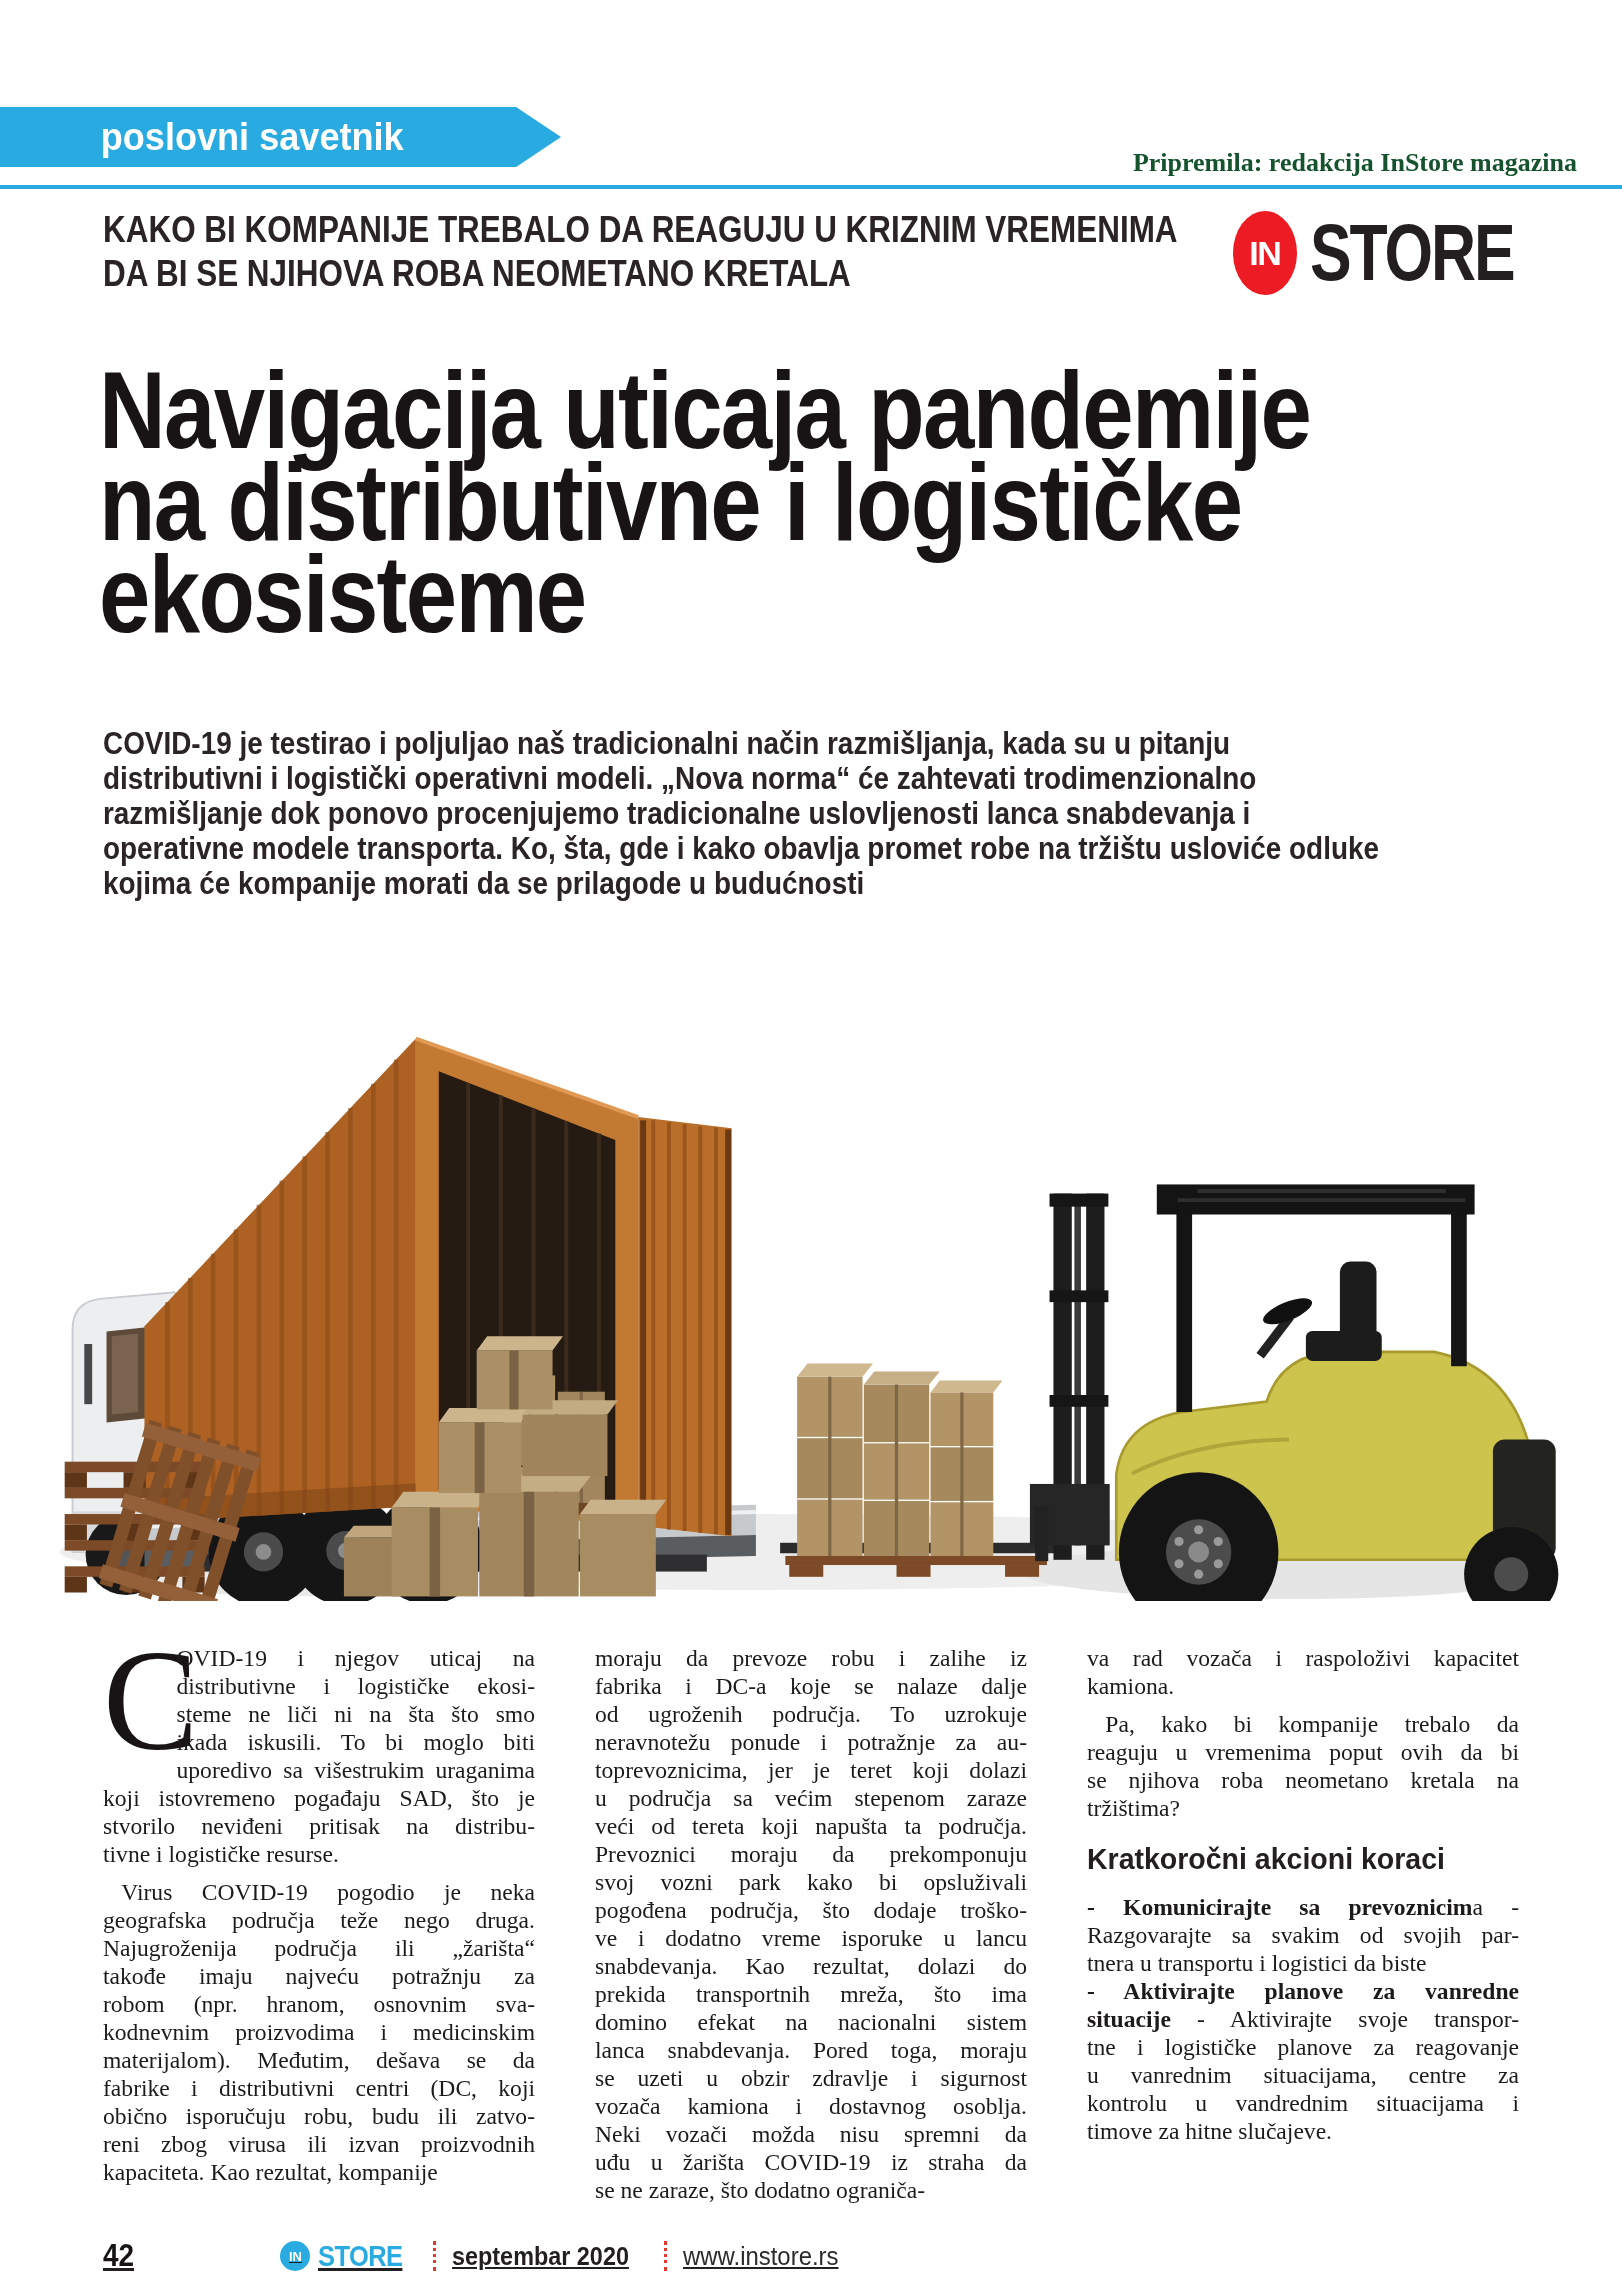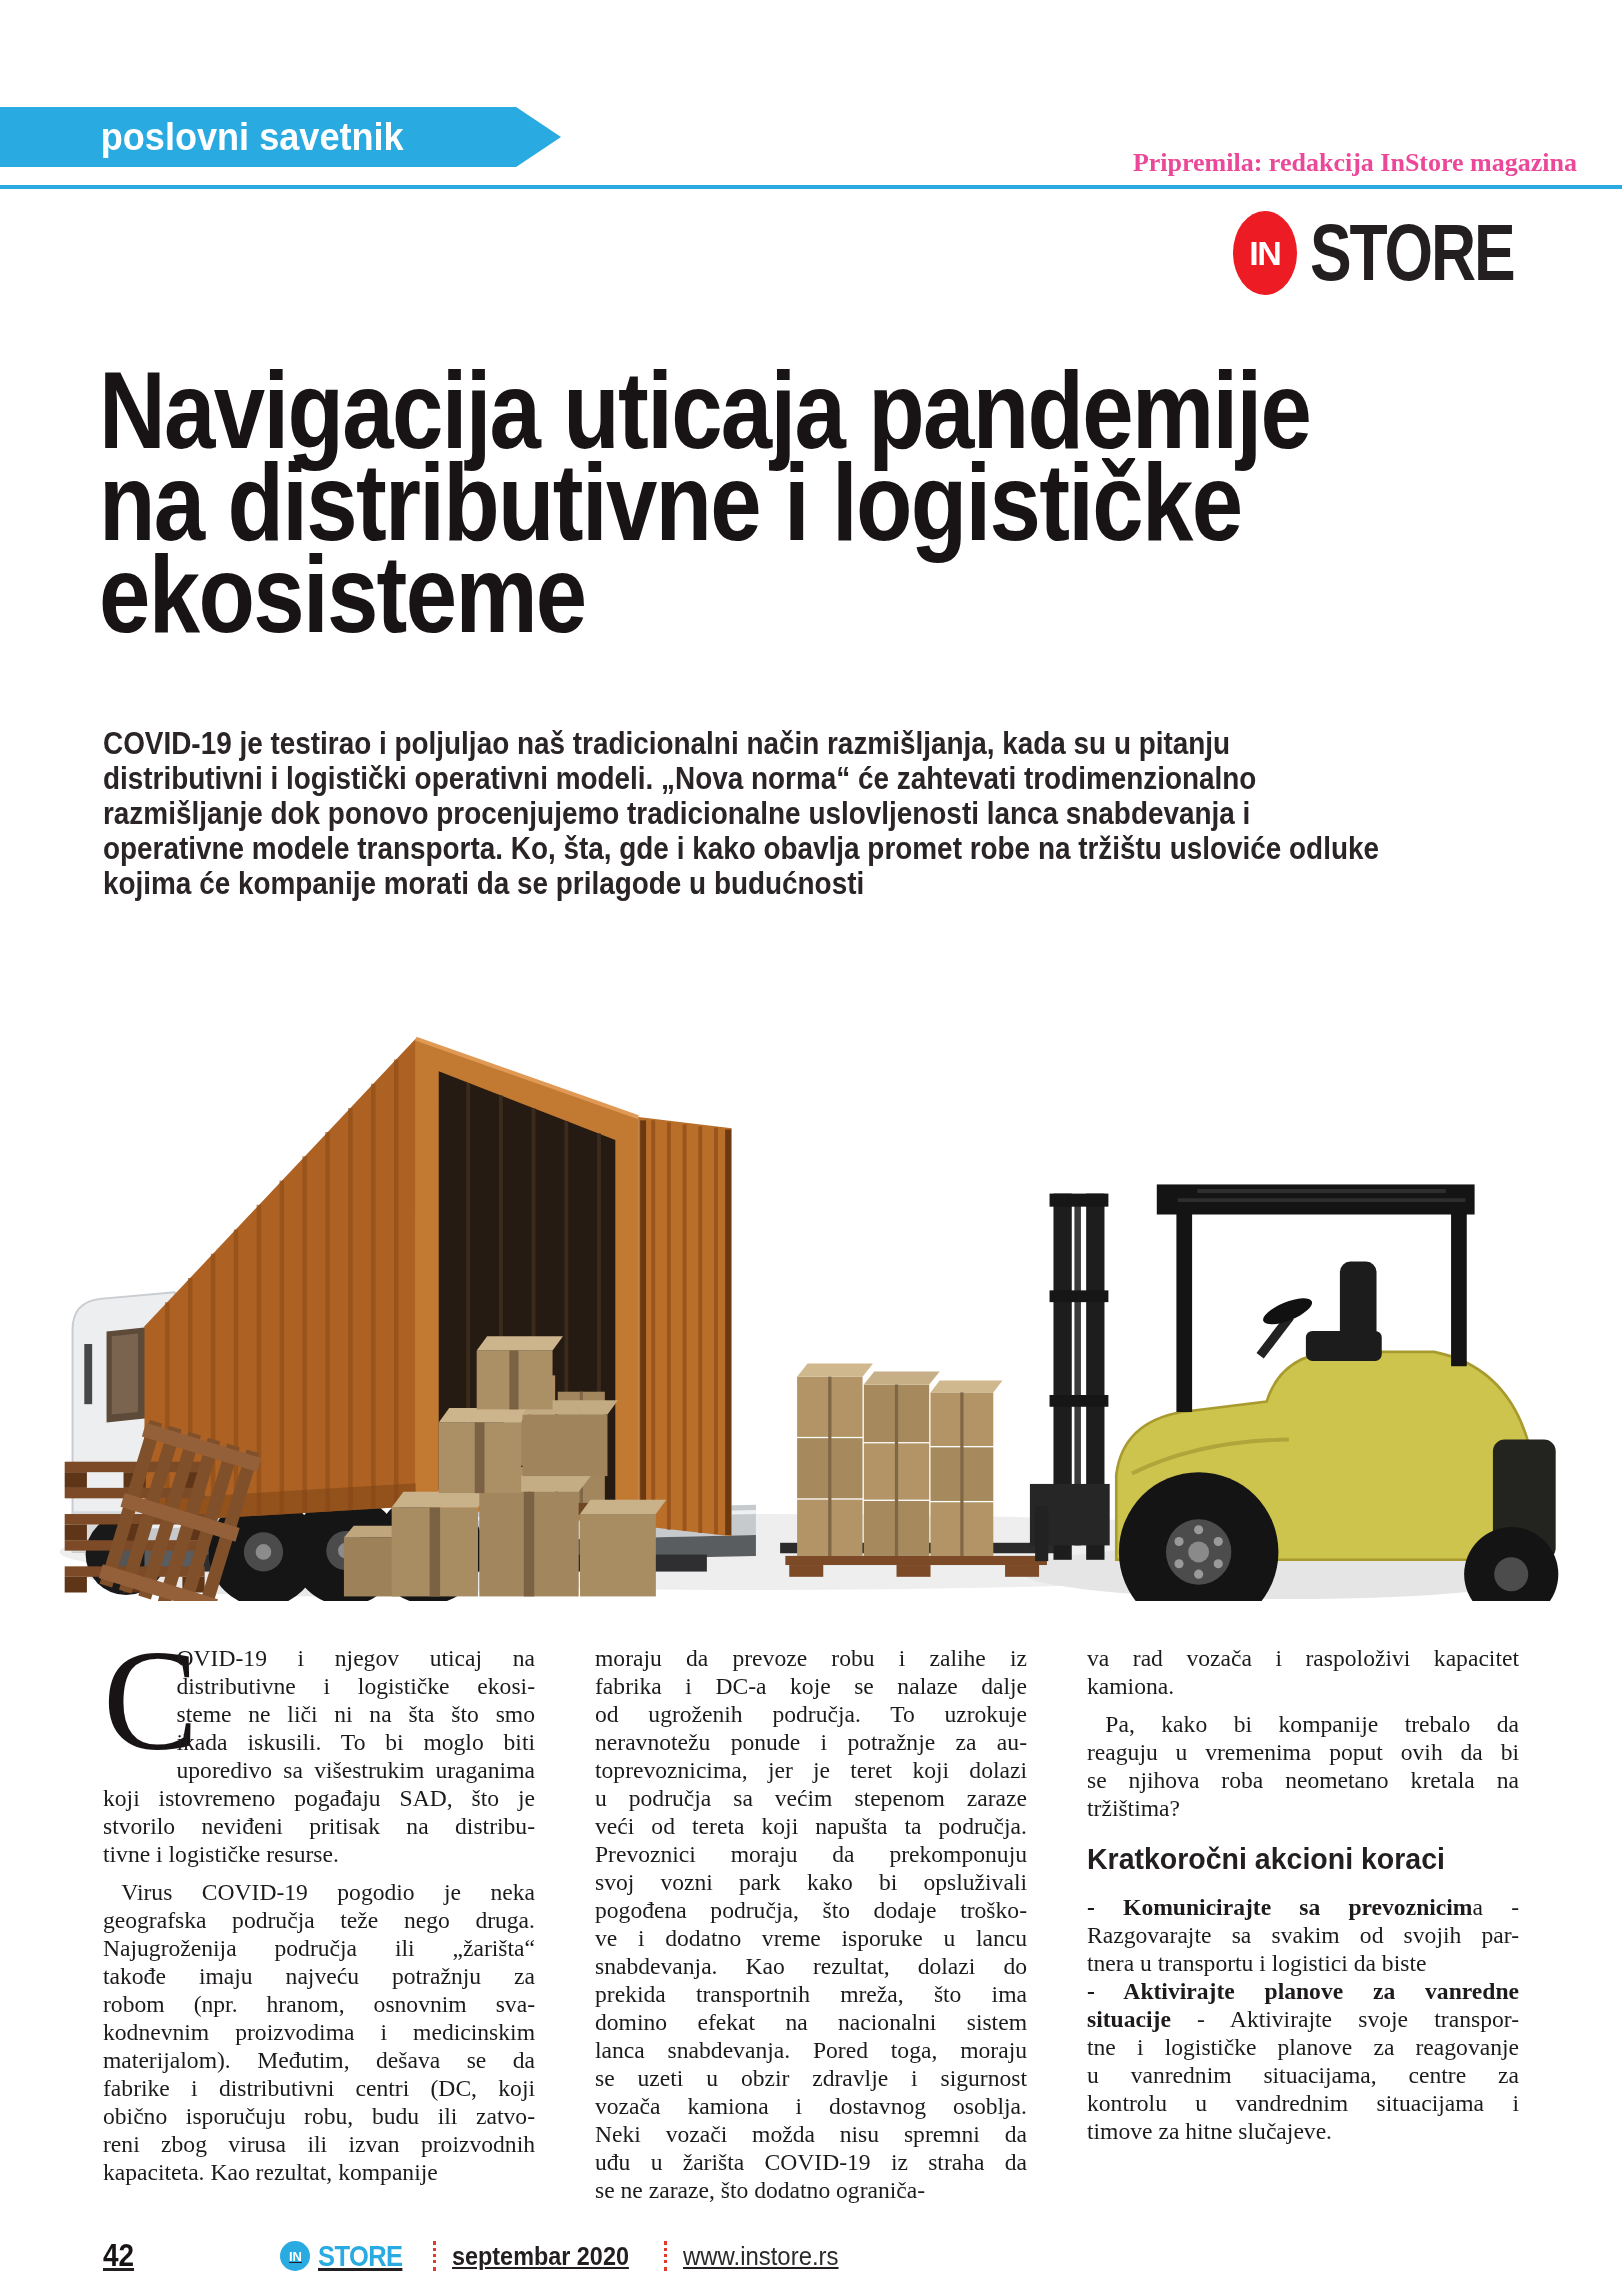--- a/index.html
+++ b/index.html
@@ -9,21 +9,21 @@
   
   .banner{position:absolute;left:0;top:107px;width:561px;height:60px;background:#29abe2;
           clip-path:polygon(0 0,92% 0,100% 50%,92% 100%,0 100%);
           display:flex;align-items:center;}
   .banner .lbl{color:#fff;font-weight:bold;font-size:38px;padding-left:106px;letter-spacing:0;
                transform:scaleX(.95);transform-origin:0 50%;}
 
   .toprule{position:absolute;left:0;top:185px;width:1623px;height:3.9px;background:#29abe2;}
 
   .credit{position:absolute;top:148px;right:92px;font-family:"Liberation Serif",serif;
-          font-weight:bold;font-size:26px;color:#ec4899;}
+          font-weight:bold;font-size:26px;color:#14532d;}
 
   
   .kicker{position:absolute;left:103px;top:208px;}
   .kicker .line{font-weight:bold;font-size:37px;line-height:44px;color:#2a2426;
                 transform:scaleX(.85);transform-origin:0 0;white-space:nowrap;}
 
   
   .logo-top{position:absolute;top:207px;right:98px;display:flex;align-items:center;gap:13px;}
   .logo-oval{width:64px;height:84px;border-radius:50%;background:#ed1c24;display:flex;
              align-items:center;justify-content:center;color:#fff;font-weight:bold;font-size:34px;
@@ -76,20 +76,24 @@
 <body>
 
 <div id="page">
 
   <div class="banner">
     <span class="lbl">poslovni savetnik</span>
   </div>
   <div class="toprule"></div>
   <div class="credit">Pripremila: redakcija InStore magazina</div>
 
+  <div class="kicker">
+      <div class="line">KAKO BI KOMPANIJE TREBALO DA REAGUJU U KRIZNIM VREMENIMA</div>
+      <div class="line">DA BI SE NJIHOVA ROBA NEOMETANO KRETALA</div>
+    </div>
 
   <div class="logo-top">
     <span class="logo-oval">IN</span>
     <span class="logo-word">STORE</span>
   </div>
 
   <div class="title">
       <div class="line">Navigacija uticaja pandemije</div>
       <div class="line">na distributivne i logističke</div>
       <div class="line">ekosisteme</div>

